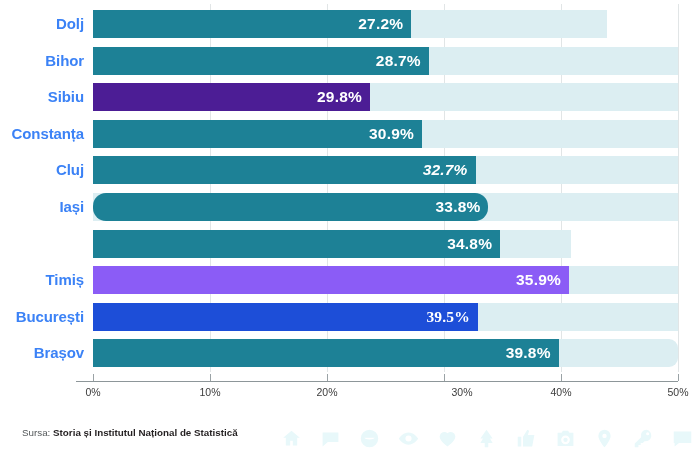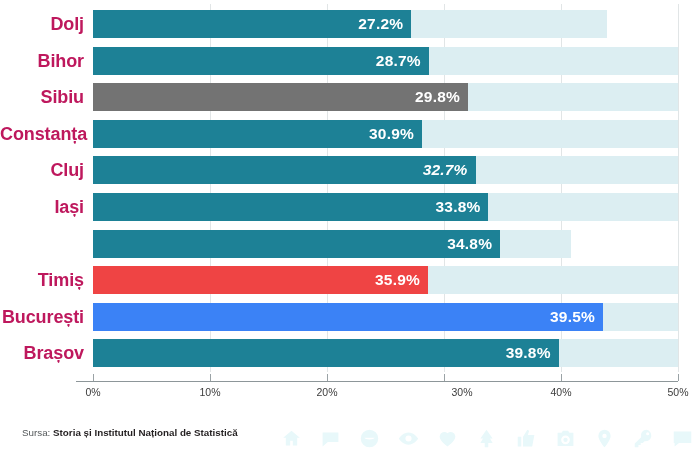--- a/index.html
+++ b/index.html
@@ -45,23 +45,23 @@
   }
 
   .cat-label {
     position: absolute;
     left: 0;
     width: 84px;
     top: 0;
     height: 28px;
     line-height: 28px;
     text-align: right;
-    font-size: 18px;
+    font-size: 15px;
     font-weight: bold;
-    color: #be185d;
+    color: #3b82f6;
     letter-spacing: -0.1px;
     white-space: nowrap;
   }
 
   .track {
     position: absolute;
     left: 93px;
     top: 0;
     height: 28px;
     width: 585px;
@@ -217,21 +217,21 @@
           <div class="cat-label">Bihor</div>
           <div class="track" style="width: 585px;">
             <div class="bar" style="width: 335.79px; background: rgb(29, 129, 150);">
               <span class="bar-value">28.7%</span>
             </div>
           </div>
         </div>
         <div class="row">
           <div class="cat-label">Sibiu</div>
           <div class="track" style="width: 585px;">
-            <div class="bar" style="width: 375px; background: #737373;">
+            <div class="bar" style="width: 277px; background: #4c1d95;">
               <span class="bar-value">29.8%</span>
             </div>
           </div>
         </div>
         <div class="row">
           <div class="cat-label">Constanța</div>
           <div class="track" style="width: 585px;">
             <div class="bar" style="width: 329px; background: rgb(29, 129, 150);">
               <span class="bar-value">30.9%</span>
             </div>
@@ -241,51 +241,51 @@
           <div class="cat-label">Cluj</div>
           <div class="track" style="width: 585px;">
             <div class="bar" style="width: 382.59px; background: rgb(29, 129, 150); font-style: italic;">
               <span class="bar-value">32.7%</span>
             </div>
           </div>
         </div>
         <div class="row">
           <div class="cat-label">Iași</div>
           <div class="track" style="width: 585px;">
-            <div class="bar" style="width: 395.46px; background: rgb(29, 129, 150);">
+            <div class="bar" style="width: 395.46px; background: rgb(29, 129, 150); border-radius: 13px;">
               <span class="bar-value">33.8%</span>
             </div>
           </div>
         </div>
         <div class="row">
           <div class="track" style="width: 478px;">
             <div class="bar" style="width: 407.16px; background: rgb(29, 129, 150);">
               <span class="bar-value">34.8%</span>
             </div>
           </div>
         </div>
         <div class="row">
           <div class="cat-label">Timiș</div>
           <div class="track" style="width: 585px;">
-            <div class="bar" style="width: 335px; background: #ef4444;">
+            <div class="bar" style="width: 476px; background: #8b5cf6;">
               <span class="bar-value">35.9%</span>
             </div>
           </div>
         </div>
         <div class="row">
           <div class="cat-label">București</div>
           <div class="track" style="width: 585px;">
-            <div class="bar" style="width: 510px; background: #3b82f6;">
+            <div class="bar" style="width: 385px; background: #1d4ed8; font-family: Liberation Serif, serif;">
               <span class="bar-value">39.5%</span>
             </div>
           </div>
         </div>
         <div class="row">
           <div class="cat-label">Brașov</div>
-          <div class="track" style="width: 585px;">
+          <div class="track" style="width: 585px; border-radius: 9px;">
             <div class="bar" style="width: 465.66px; background: rgb(29, 129, 150);">
               <span class="bar-value">39.8%</span>
             </div>
           </div>
         </div>
       </div>
 
   </div>
 
   <div class="axis-line"></div>

